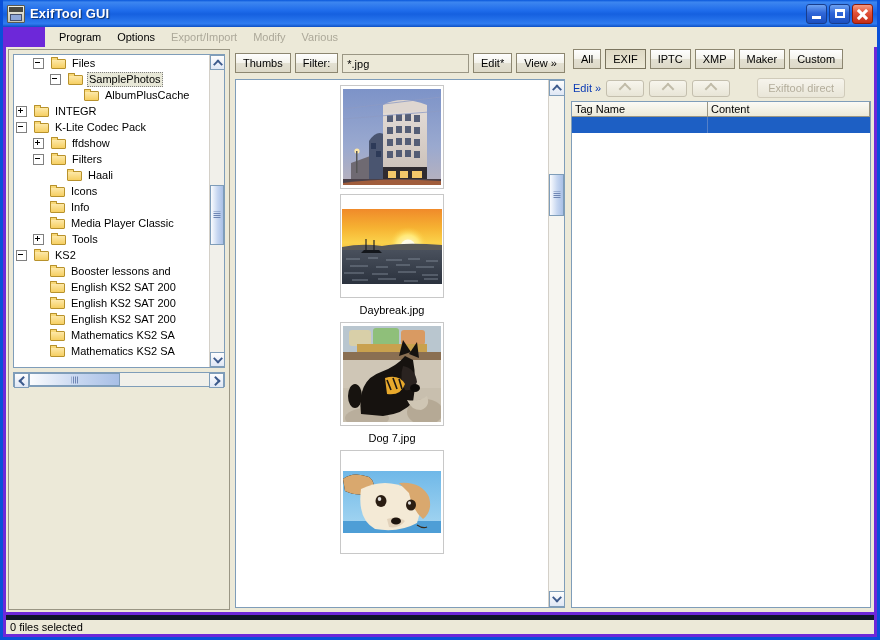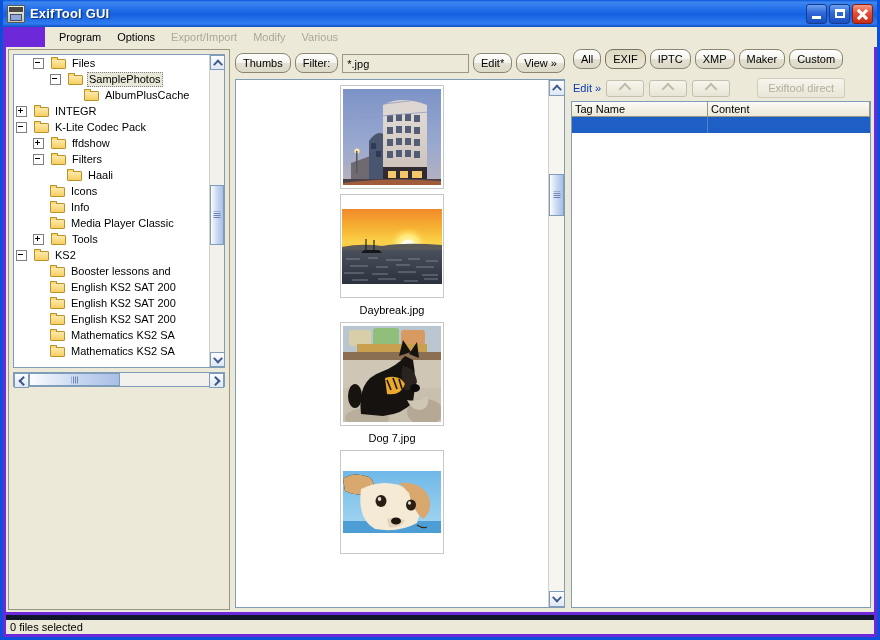--- a/index.html
+++ b/index.html
@@ -143,21 +143,21 @@
   #center-panel{
     position:absolute;left:227px;top:2px;width:334px;bottom:2px;
     box-sizing:border-box;
   }
   #center-toolbar{
     position:absolute;left:0;top:0;right:0;height:28px;
     display:flex;align-items:center;gap:4px;padding:0 2px;box-sizing:border-box;
   }
   .xbtn{
     background:linear-gradient(to bottom,#fefefe 0%,#f4f3ec 48%,#e3e0d2 52%,#ddd9c8 100%);
-    border:1px solid #8c8670;border-radius:8px;
+    border:1px solid #8c8670;border-radius:0;
     font-size:11px;color:#000;padding:3px 7px;box-sizing:border-box;
     white-space:nowrap;cursor:default;line-height:12px;
   }
   .xbtn.pressed{
     background:linear-gradient(to bottom,#ded9c4,#ece8d6);
     border-color:#7a745e;
   }
   #filter-input{
     flex:1 1 auto;height:19px;background:#ece9d8;border:1px solid #9a9684;
     box-sizing:border-box;font-size:11px;color:#000;

